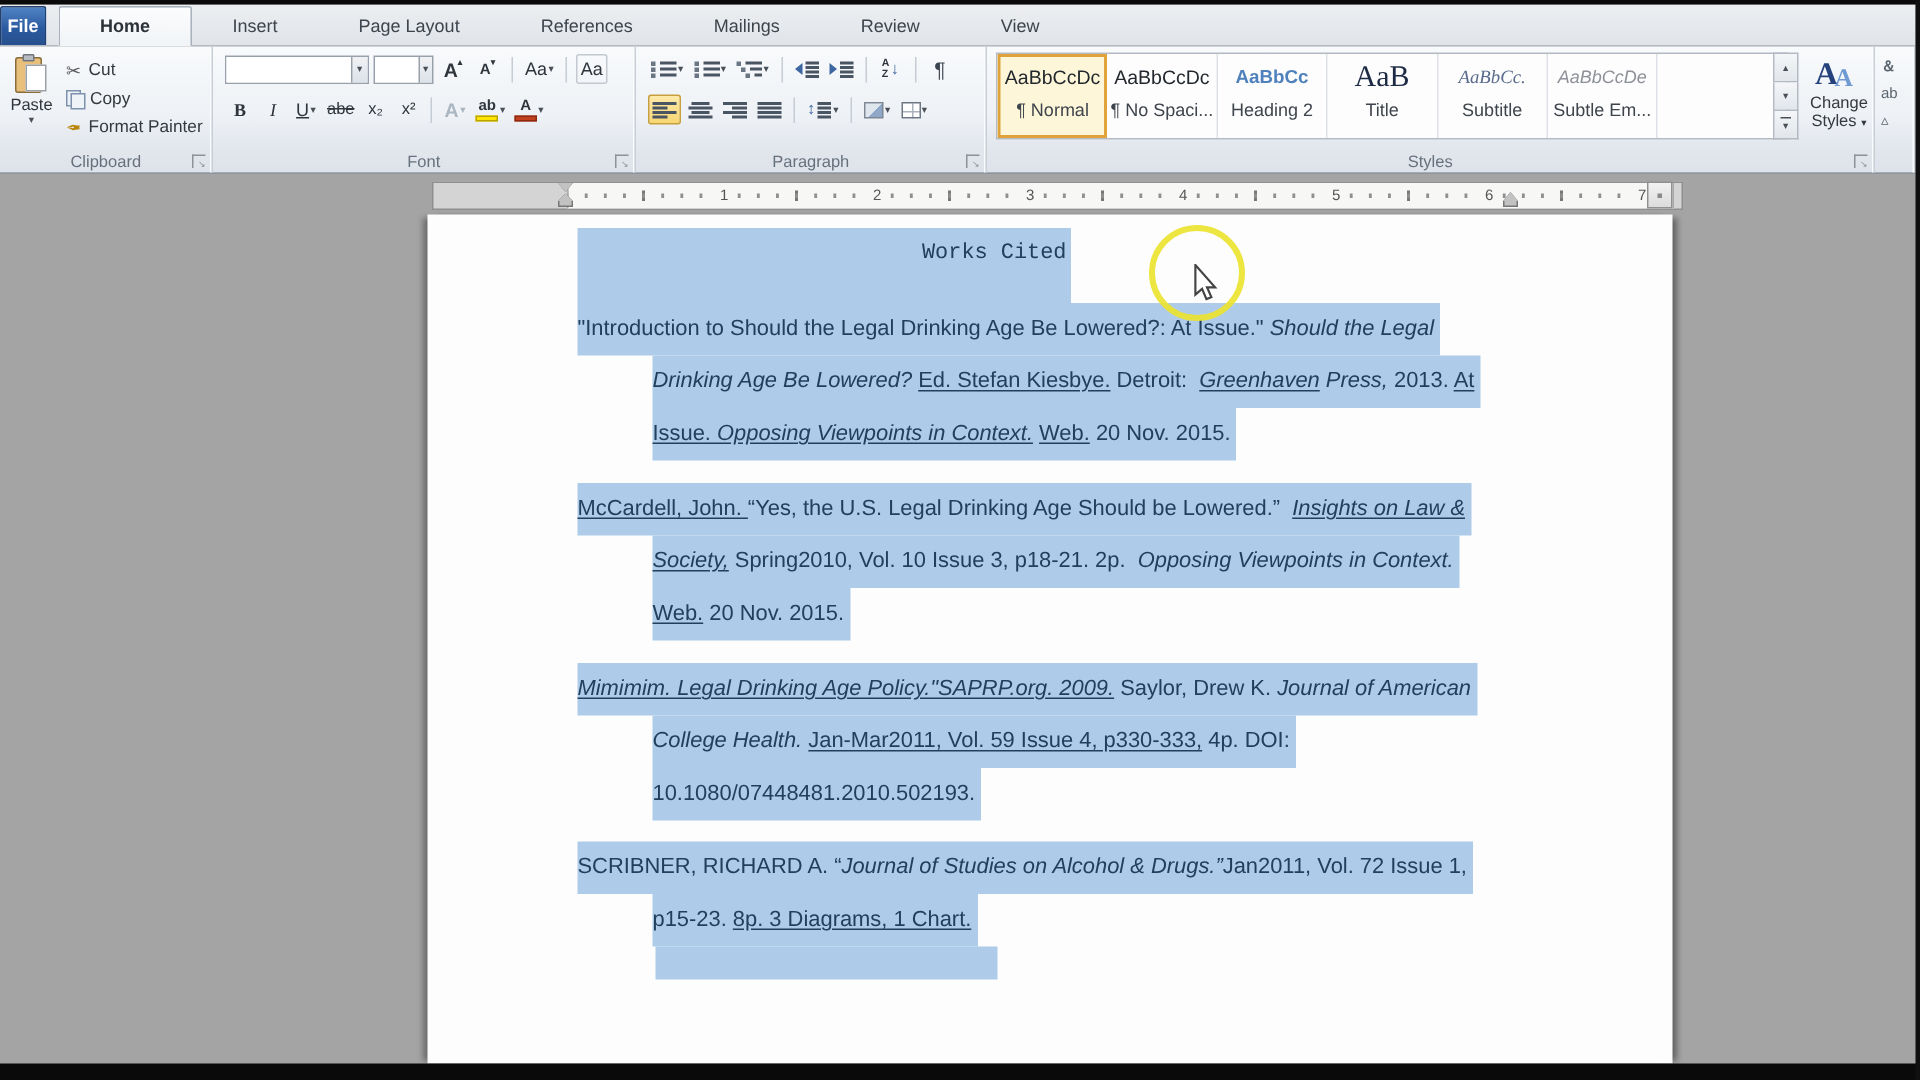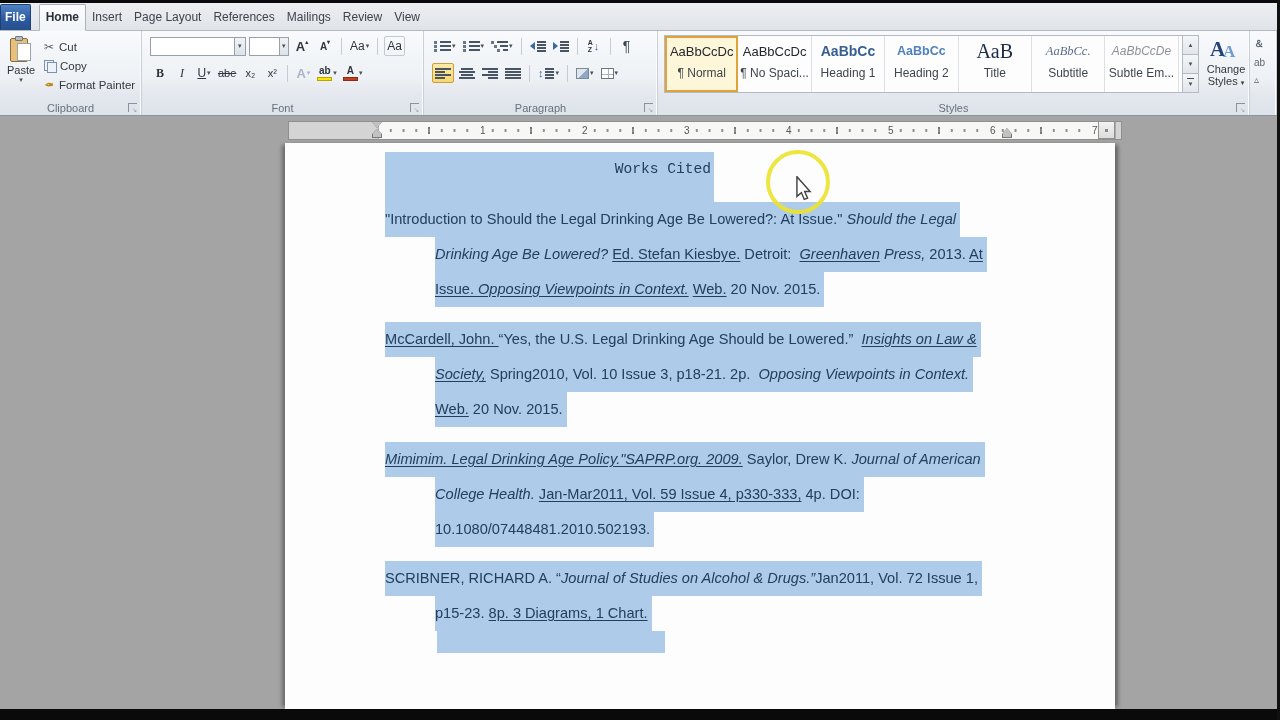--- a/index.html
+++ b/index.html
@@ -9,21 +9,21 @@
 
   
   .bar-top { position:absolute; left:0; top:0; width:1280px; height:3px; background:#0a0a0a; z-index:60; }
   .bar-bottom { position:absolute; left:0; top:709px; width:1280px; height:11px; background:#0a0a0a; z-index:60; }
   .bar-right { position:absolute; right:0; top:0; width:3px; height:720px; background:#101010; z-index:61; }
 
   
   #tabrow { position:absolute; left:0; top:3px; width:1277px; height:28px;
     background:linear-gradient(#eceef1,#e0e4e9); border-bottom:1px solid #b4bac2;
     display:flex; align-items:flex-end; z-index:20; }
-  .tab { font-size:12px; color:#3d444c; padding:5px 6px 6px; cursor:default; }
+  .tab { font-size:12px; color:#3d444c; padding:5px 27px 6px; cursor:default; }
   .tab.file { background:linear-gradient(#4f83c4,#2b5aa0 55%,#274f8d); color:#fff; font-weight:bold;
     border-radius:2px 2px 0 0; margin-right:8px; padding:5px 4px 6px; border:1px solid #1f4071; border-bottom:none; }
   .tab.active { background:linear-gradient(#fbfcfd,#f1f4f7); border:1px solid #a9b2bc; border-bottom:1px solid #f3f5f8;
     margin-bottom:-1px; border-radius:2px 2px 0 0; font-weight:bold; color:#2b3238; }
 
   
   #ribbon { position:absolute; left:0; top:31px; width:1277px; height:85px;
     background:linear-gradient(#f8fafc,#eef1f5 55%,#e2e7ed 80%,#dde3ea);
     border-bottom:1px solid #8e959e; display:flex; z-index:20; }
   .group { position:relative; height:100%; border-right:1px solid #c9cfd7; box-shadow:inset -1px 0 0 #fbfcfd; }
@@ -375,24 +375,20 @@
     <div class="group" id="g-styles">
       <div id="gallery">
           <div class="style-item k-normal sel">
             <div class="prev">AaBbCcDc</div>
             <div class="nm">¶ Normal</div>
           </div>
           <div class="style-item k-nospace">
             <div class="prev">AaBbCcDc</div>
             <div class="nm">¶ No Spaci...</div>
           </div>
-          <div class="style-item k-h1">
-            <div class="prev">AaBbCс</div>
-            <div class="nm">Heading 1</div>
-          </div>
           <div class="style-item k-h2">
             <div class="prev">AaBbCc</div>
             <div class="nm">Heading 2</div>
           </div>
           <div class="style-item k-title">
             <div class="prev">AaB</div>
             <div class="nm">Title</div>
           </div>
           <div class="style-item k-subtitle">
             <div class="prev">AaBbCc.</div>

